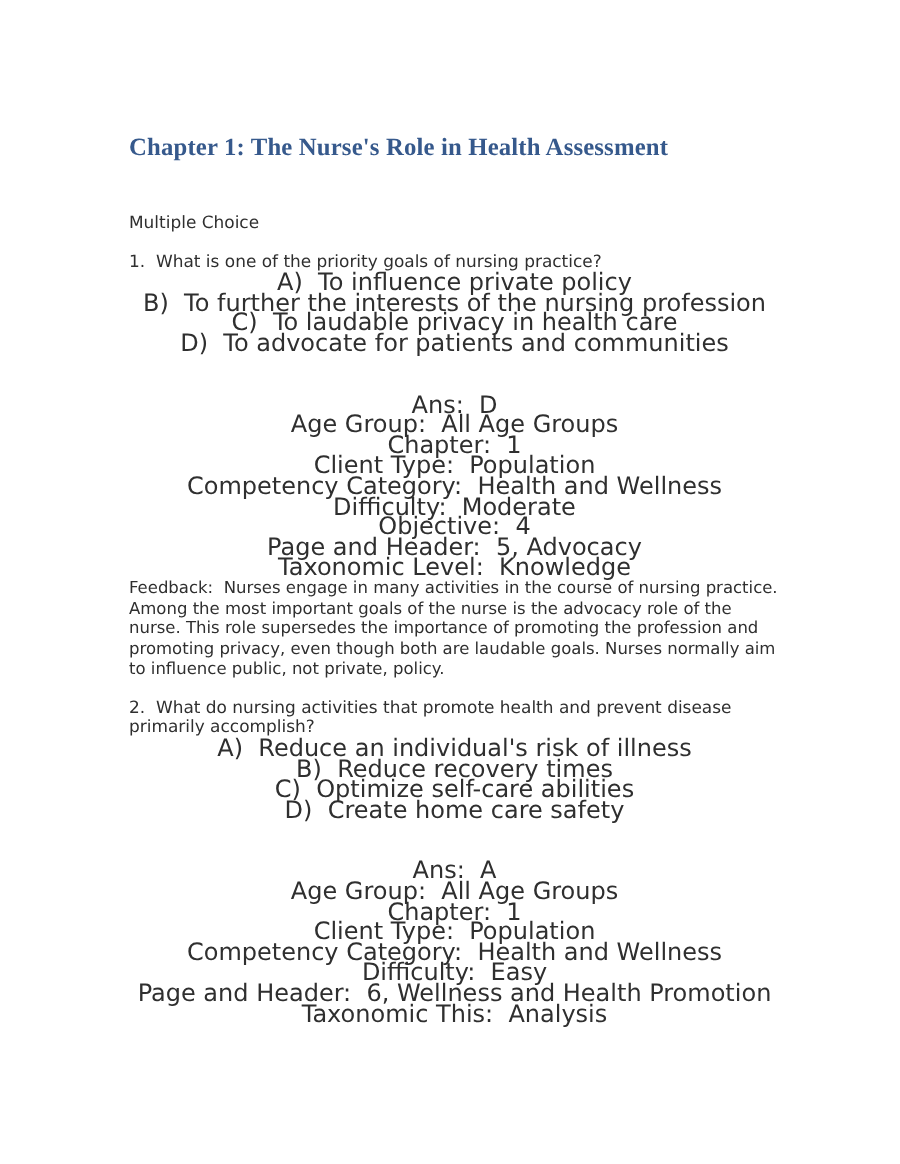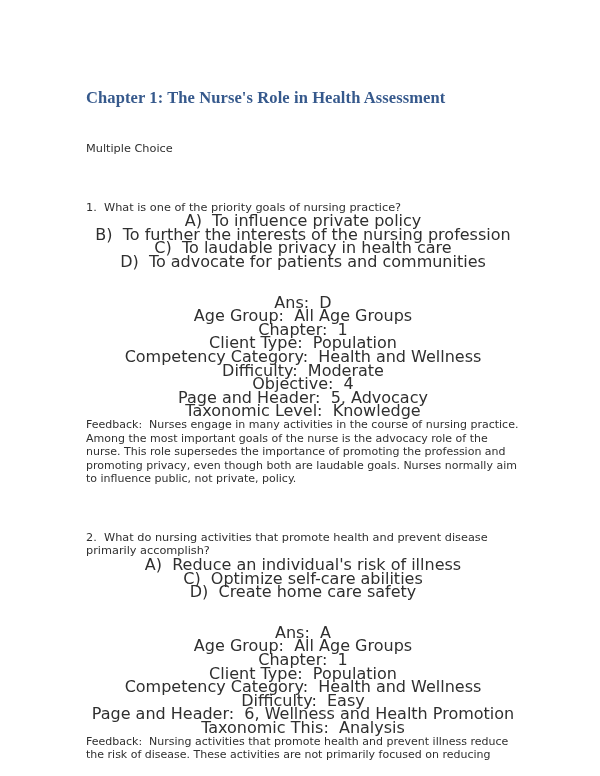--- a/index.html
+++ b/index.html
@@ -38,21 +38,21 @@
     margin: 0 0 0 0;
     white-space: nowrap;
   }
   .section-label {
     font-size: 11.3px;
     line-height: 13.6px;
     color: #2f2f2f;
     margin-top: 34px;
   }
   .qblock {
-    margin-top: 45px;
+    margin-top: 12px;
   }
   .meta-block {
     margin-top: 27px;
   }
   .line {
     font-size: 16px;
     line-height: 13.6px;
     color: #2f2f2f;
     white-space: pre-wrap;
     word-wrap: break-word;
@@ -98,30 +98,30 @@
       <div class="line">Difficulty:  Moderate</div>
       <div class="line">Objective:  4</div>
       <div class="line">Page and Header:  5, Advocacy</div>
       <div class="line">Taxonomic Level:  Knowledge</div>
       <div class="feedback">Feedback:  Nurses engage in many activities in the course of nursing practice. Among the most important goals of the nurse is the advocacy role of the nurse. This role supersedes the importance of promoting the profession and promoting privacy, even though both are laudable goals. Nurses normally aim to influence public, not private, policy.</div>
     </div>
 
     <div class="qblock">
       <div class="stem">2.  What do nursing activities that promote health and prevent disease primarily accomplish?</div>
       <div class="line">A)  Reduce an individual's risk of illness</div>
+      <div class="line">B)  Reduce recovery times</div>
       <div class="line">C)  Optimize self-care abilities</div>
       <div class="line">D)  Create home care safety</div>
     </div>
 
     <div class="meta-block">
       <div class="line">Ans:  A</div>
       <div class="line">Age Group:  All Age Groups</div>
       <div class="line">Chapter:  1</div>
       <div class="line">Client Type:  Population</div>
       <div class="line">Competency Category:  Health and Wellness</div>
       <div class="line">Difficulty:  Easy</div>
       <div class="line">Page and Header:  6, Wellness and Health Promotion</div>
       <div class="line">Taxonomic This:  Analysis</div>
-      <div class="feedback">Feedback:  Nursing activities that promote health and prevent illness reduce the risk of disease. These activities are not primarily focused on reducing</div>
     </div>
 
   </div>
 </div>
 
 </body></html>

